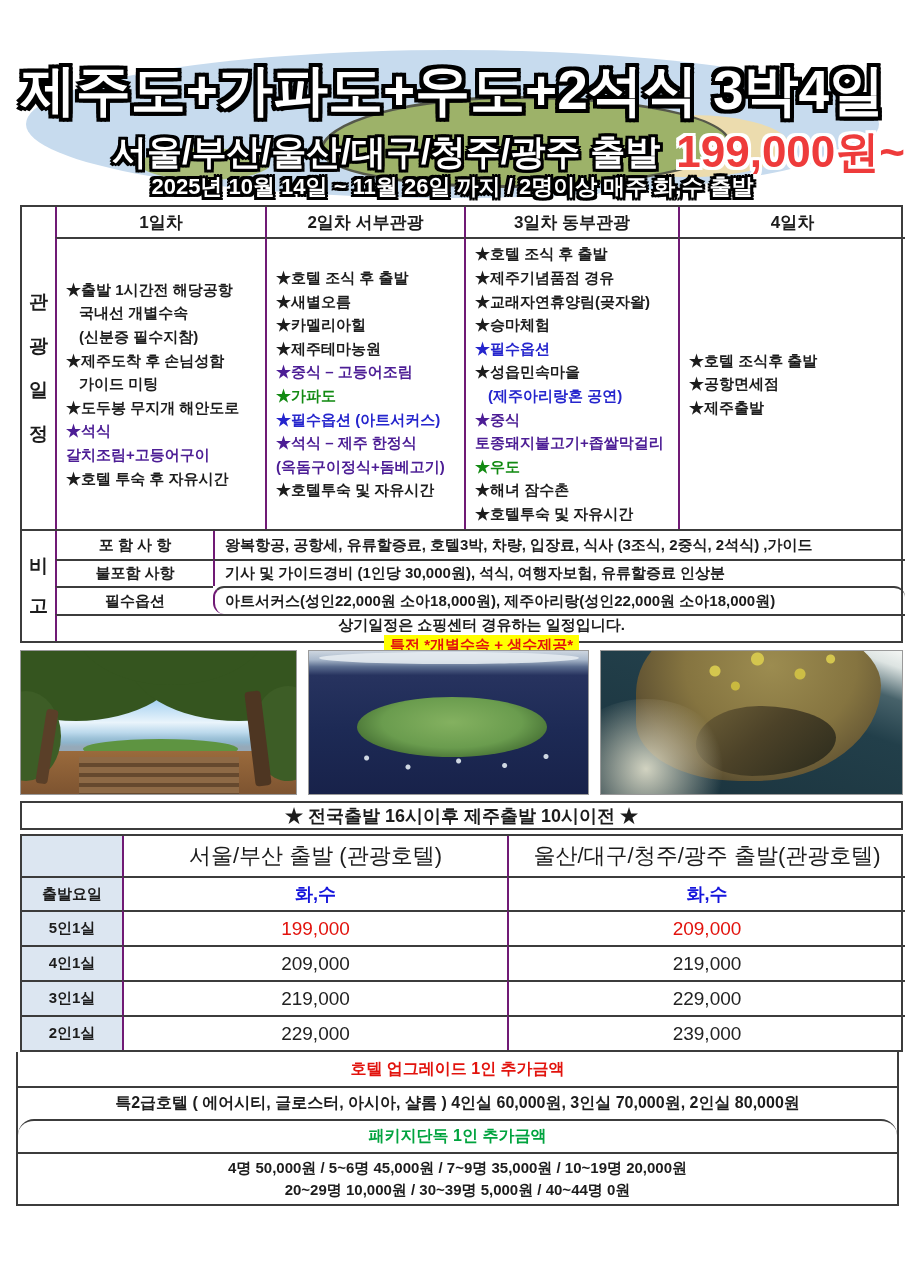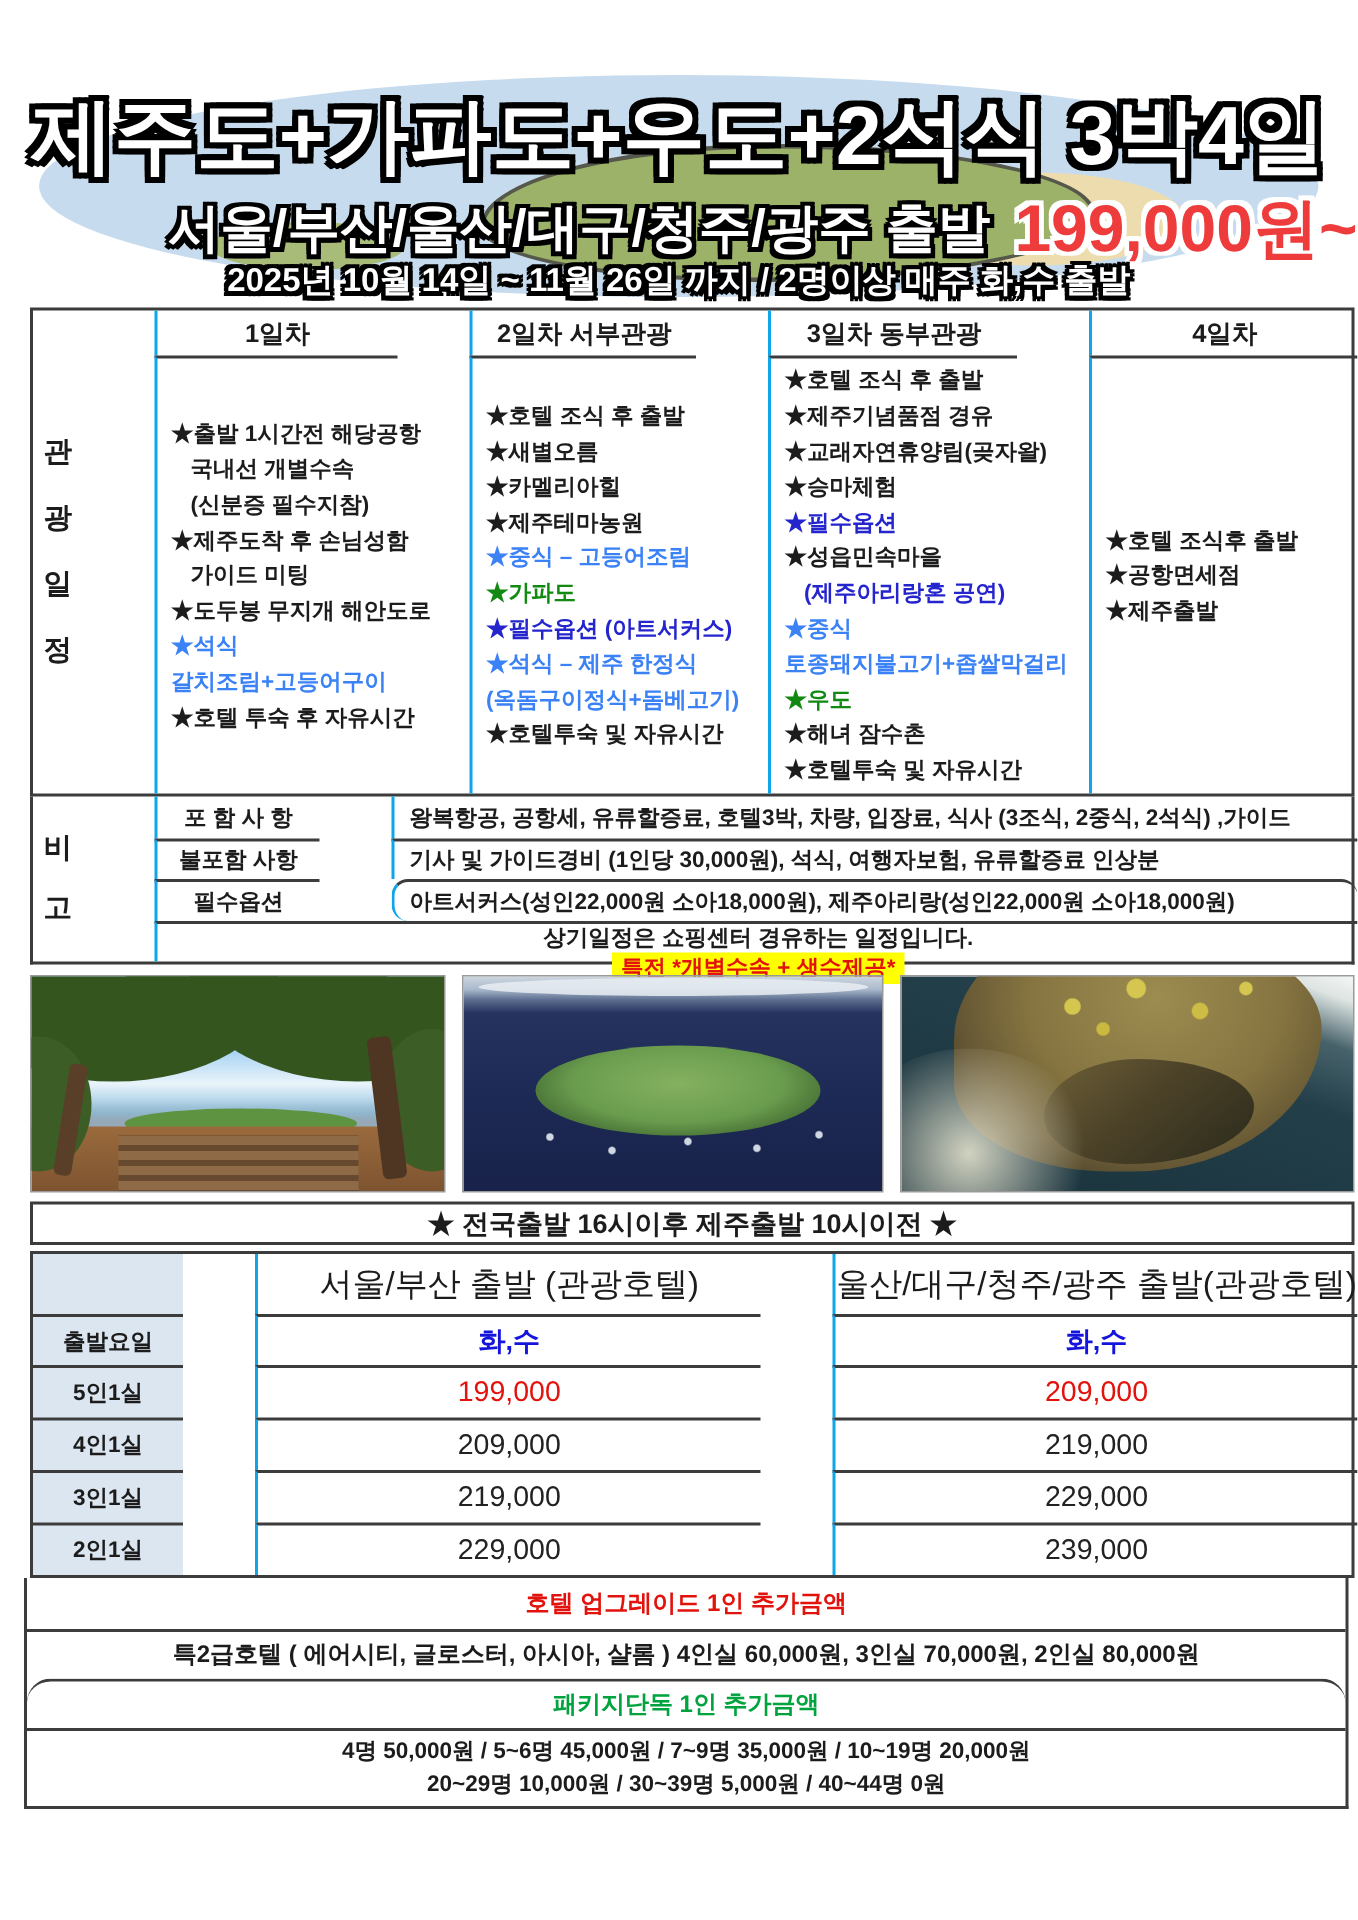--- a/index.html
+++ b/index.html
@@ -37,38 +37,38 @@
   .t-title { position:absolute; top:54px; left:0; width:100%; text-align:center;
              font-size:55px; font-weight:900; letter-spacing:0; white-space:nowrap; }
   .t-sub { position:absolute; top:123px; left:0; width:100%;
            display:flex; justify-content:flex-end; align-items:center; gap:16px; white-space:nowrap; }
   .t-sub-left { font-size:35px; font-weight:900; }
   .t-sub-price { font-size:44px; font-weight:900; }
   .t-date { position:absolute; top:172px; left:0; width:100%; text-align:center;
             font-size:22px; font-weight:900; white-space:nowrap; }
 
   
-  .bl { border-left:2px solid #0ea5e9;margin-left:48px; }
+  .bl { border-left:2px solid #701a75; }
   .bt { border-top:2px solid #3c3c3c; }
   .side-label { display:flex; align-items:center; justify-content:center; }
   .side-label span { width:22px; word-break:break-all; text-align:center;
                      font-weight:800; font-size:19px; line-height:44px; }
 
   
   .sched { display:grid; grid-template-columns:33px 210px 199px 214px 227px;
            grid-template-rows:30px 292px; width:883px; margin-left:20px;
            border:2px solid #3c3c3c; background:#fff; }
   .sched .side { grid-row:1/3; grid-column:1; }
   .sched .hd { display:flex; align-items:center; justify-content:center;
                font-size:17px; font-weight:800; }
   .sched .day { display:flex; flex-direction:column; justify-content:center;
                 padding:6px 3px 6px 9px; }
   .it-line { font-size:15px; font-weight:700; line-height:23.6px; white-space:nowrap; }
   .it-line.ind { padding-left:13px; }
-  .c-red { color:#3b82f6; } .c-green { color:#128a12; } .c-blue { color:#2525cd; }
+  .c-red { color:#4c1d95; } .c-green { color:#128a12; } .c-blue { color:#2525cd; }
 
   
   .notes { display:grid; grid-template-columns:33px 158px 692px;
            grid-template-rows:28px 27px 28px 27px; width:883px; margin-left:20px;
            border:2px solid #3c3c3c; border-top:none; }
   .notes .side { grid-row:1/5; grid-column:1; }
   .notes .side span { line-height:40px; }
   .nlab { display:flex; align-items:center; justify-content:center;
           font-size:15px; font-weight:700; }
   .ncon { display:flex; align-items:center; padding-left:10px;

